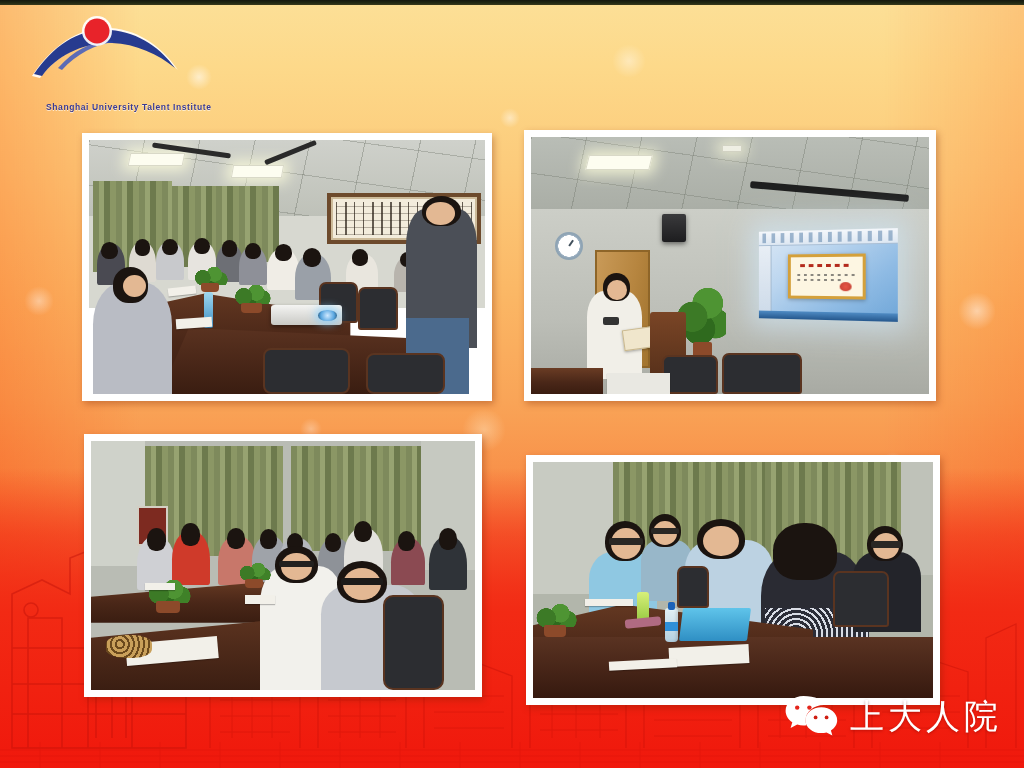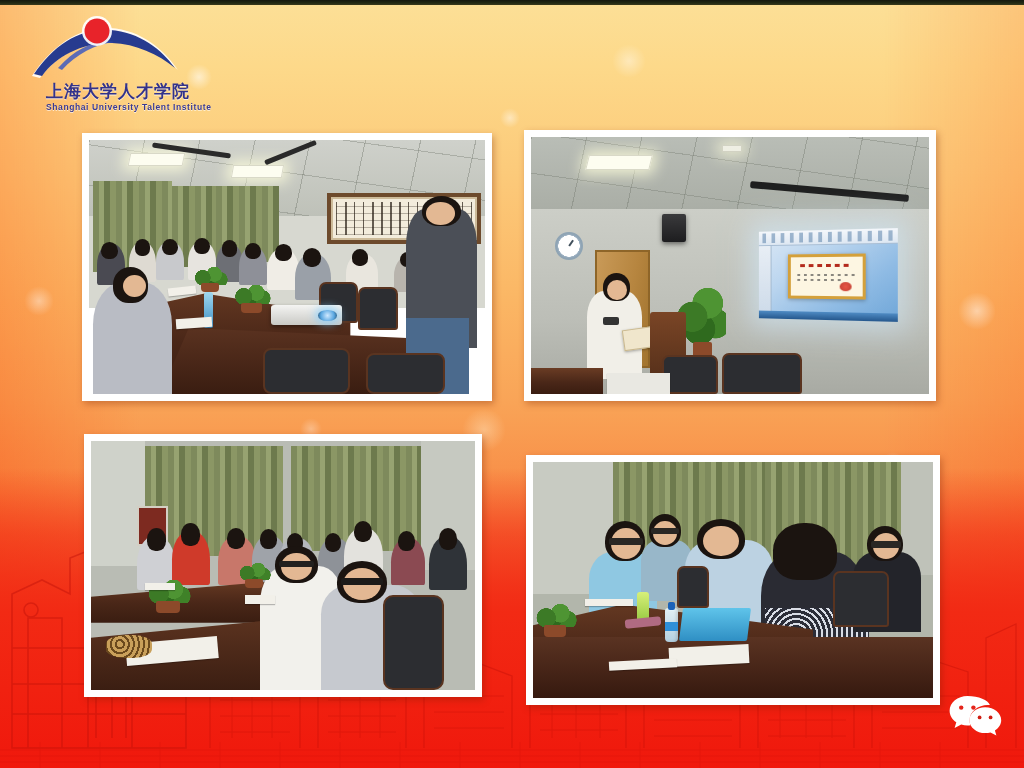--- a/index.html
+++ b/index.html
@@ -333,21 +333,20 @@
       <g>
         <path d="M14 64 C34 34, 62 14, 92 16 C124 18, 146 38, 160 58
                  C144 42, 122 30, 96 29 C66 28, 38 44, 22 66 Z" fill="#ffffff" opacity="0.9"></path>
         <path d="M16 62 C36 33, 62 16, 92 18 C122 20, 144 38, 157 56
                  C140 42, 118 32, 94 31 C66 30, 38 44, 24 64 Z" fill="#273b8f"></path>
         <path d="M40 56 C58 36, 76 28, 96 30 C78 32, 58 42, 44 58 Z" fill="#3f5bc0" opacity="0.85"></path>
       </g>
       <circle cx="79" cy="19" r="15" fill="#ffffff" opacity="0.92"></circle>
       <circle cx="79" cy="19" r="12.5" fill="#e8232a"></circle>
     </svg>
-    <div class="logo-cn">上海大学人才学院</div>
     <div class="logo-en">Shanghai University Talent Institute</div>
   </div>
 
   <div class="photo" id="photo1">
     <div class="inner">
 
       <div class="ceiling">
           <div class="ceiling-grid"></div>
         </div>
       <div class="light-panel" style="left:10%;top:5%;width:14%;height:5%;transform:skewX(-12deg);"></div>
@@ -595,15 +594,16 @@
         <g fill="#e4251b">
           <circle cx="13.2" cy="13.6" r="2.2"></circle>
           <circle cx="25.4" cy="13.6" r="2.2"></circle>
         </g>
         <g fill="#cf1d12">
           <circle cx="31.6" cy="23.4" r="1.9"></circle>
           <circle cx="42.6" cy="23.4" r="1.9"></circle>
         </g>
       </svg>
     </div>
+    <div class="wx-text">上大人院</div>
   </div>
 
 </div>
 
 </body></html>

